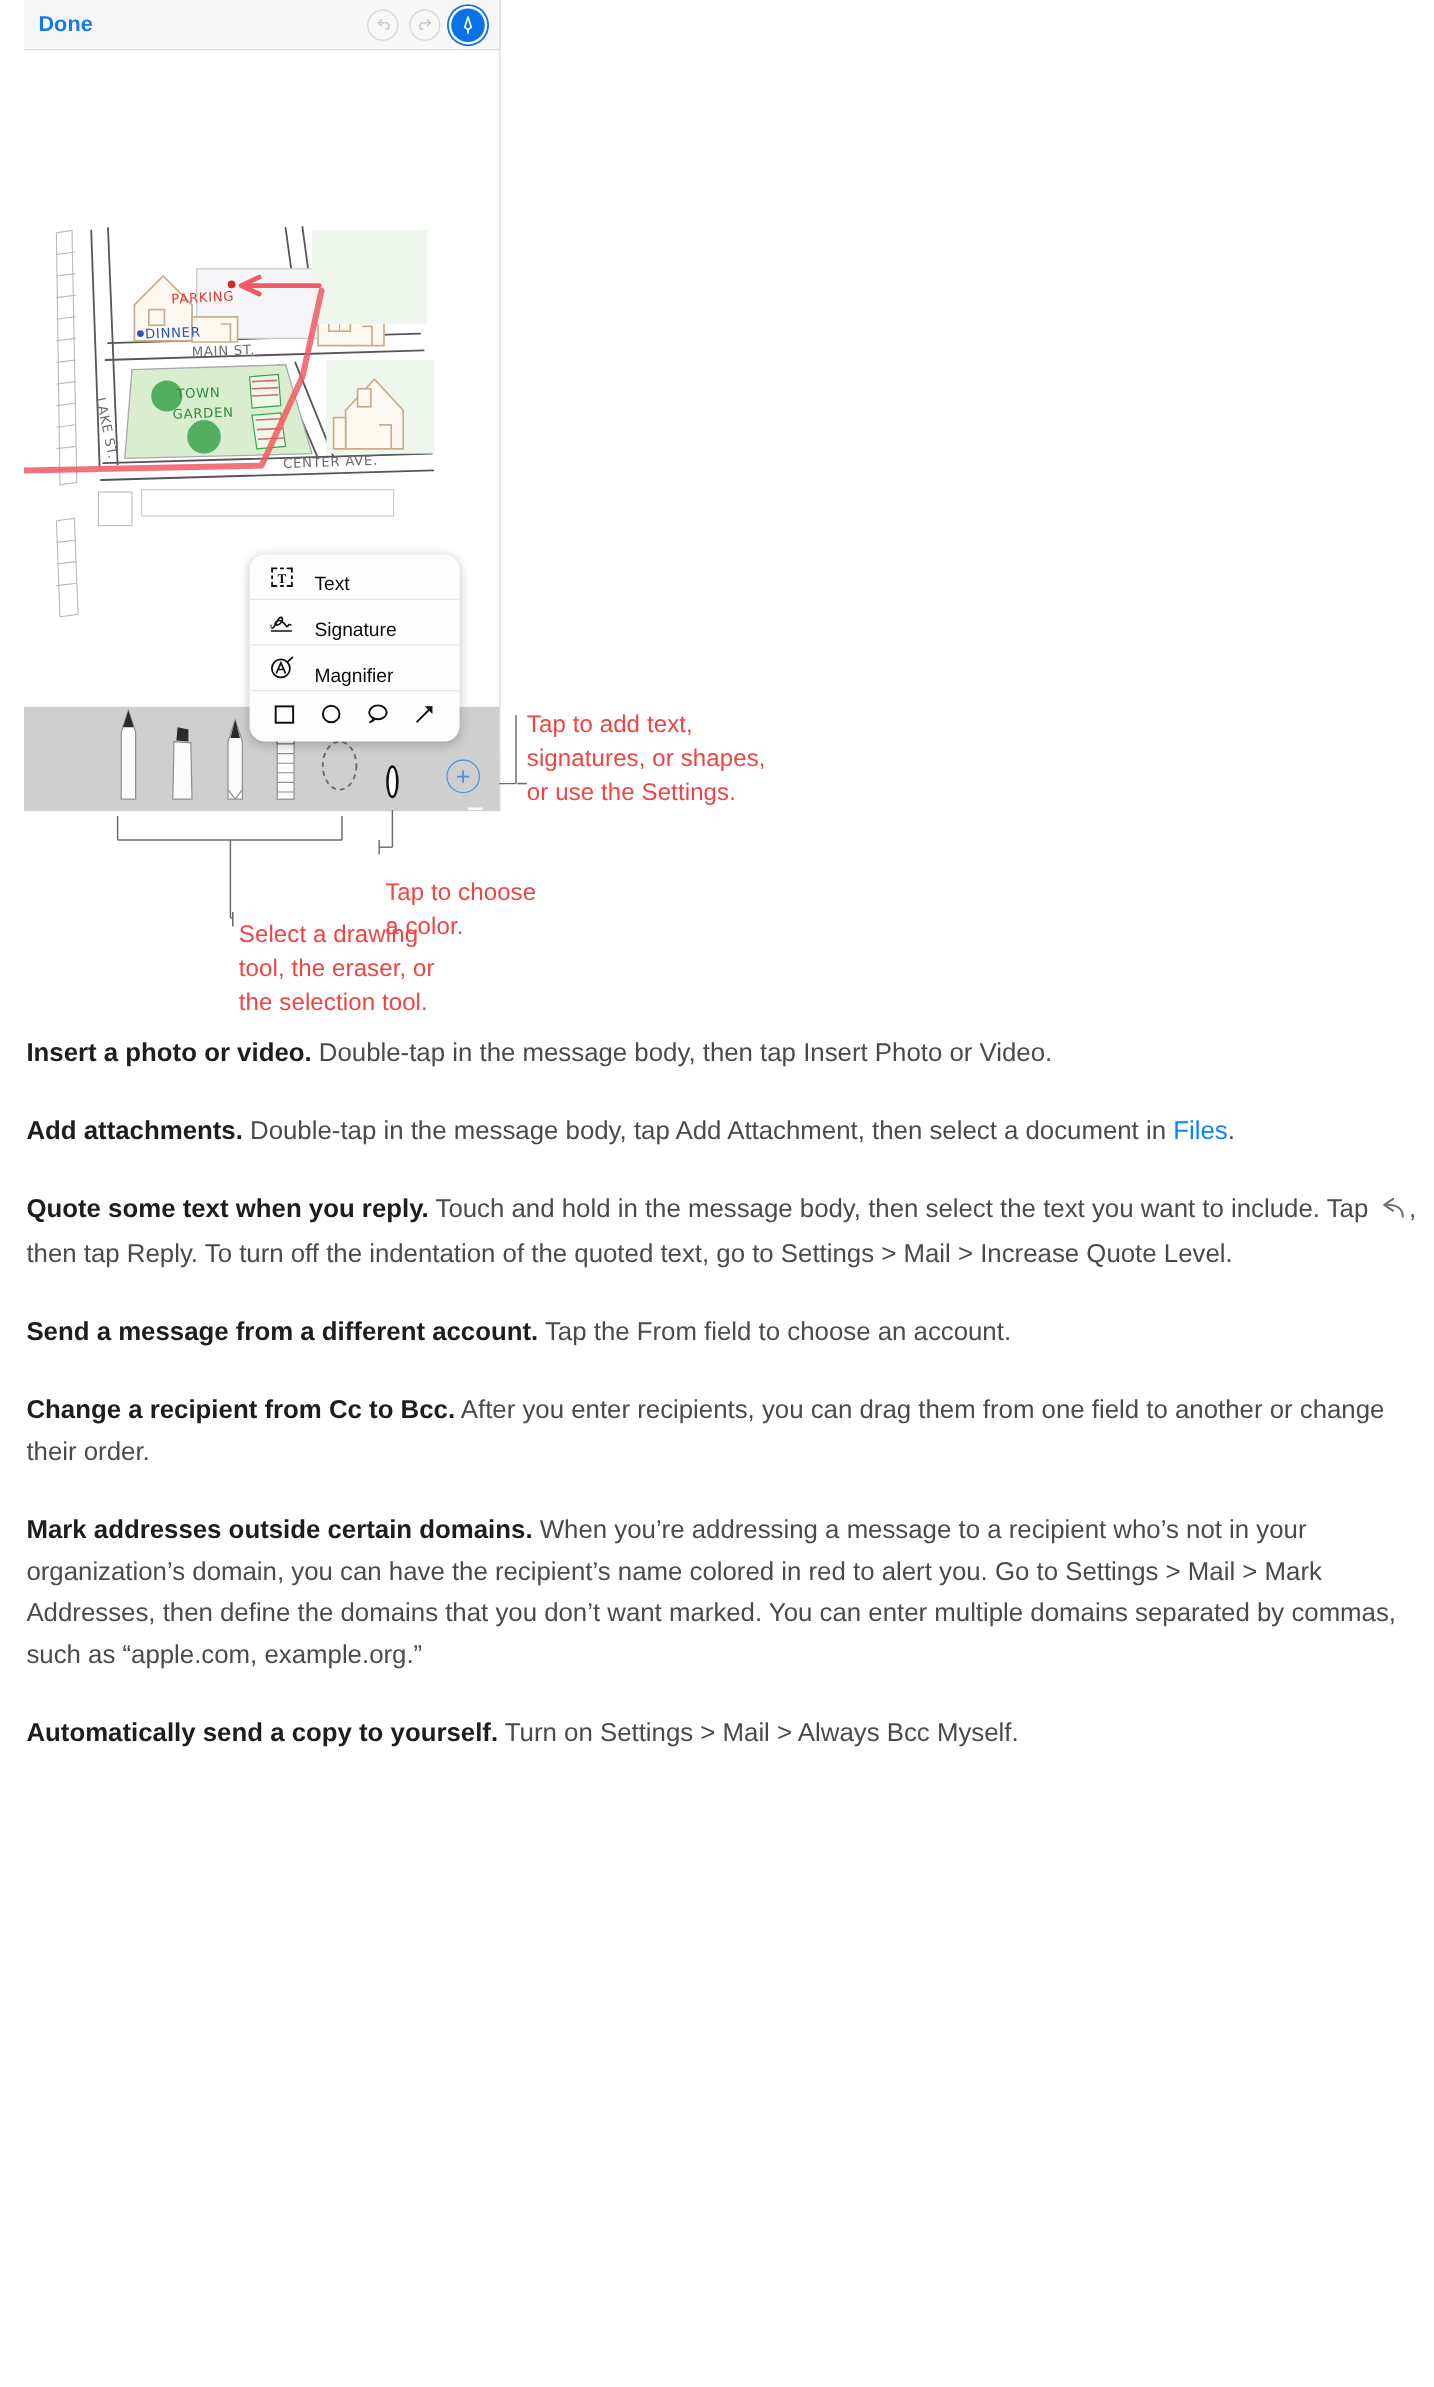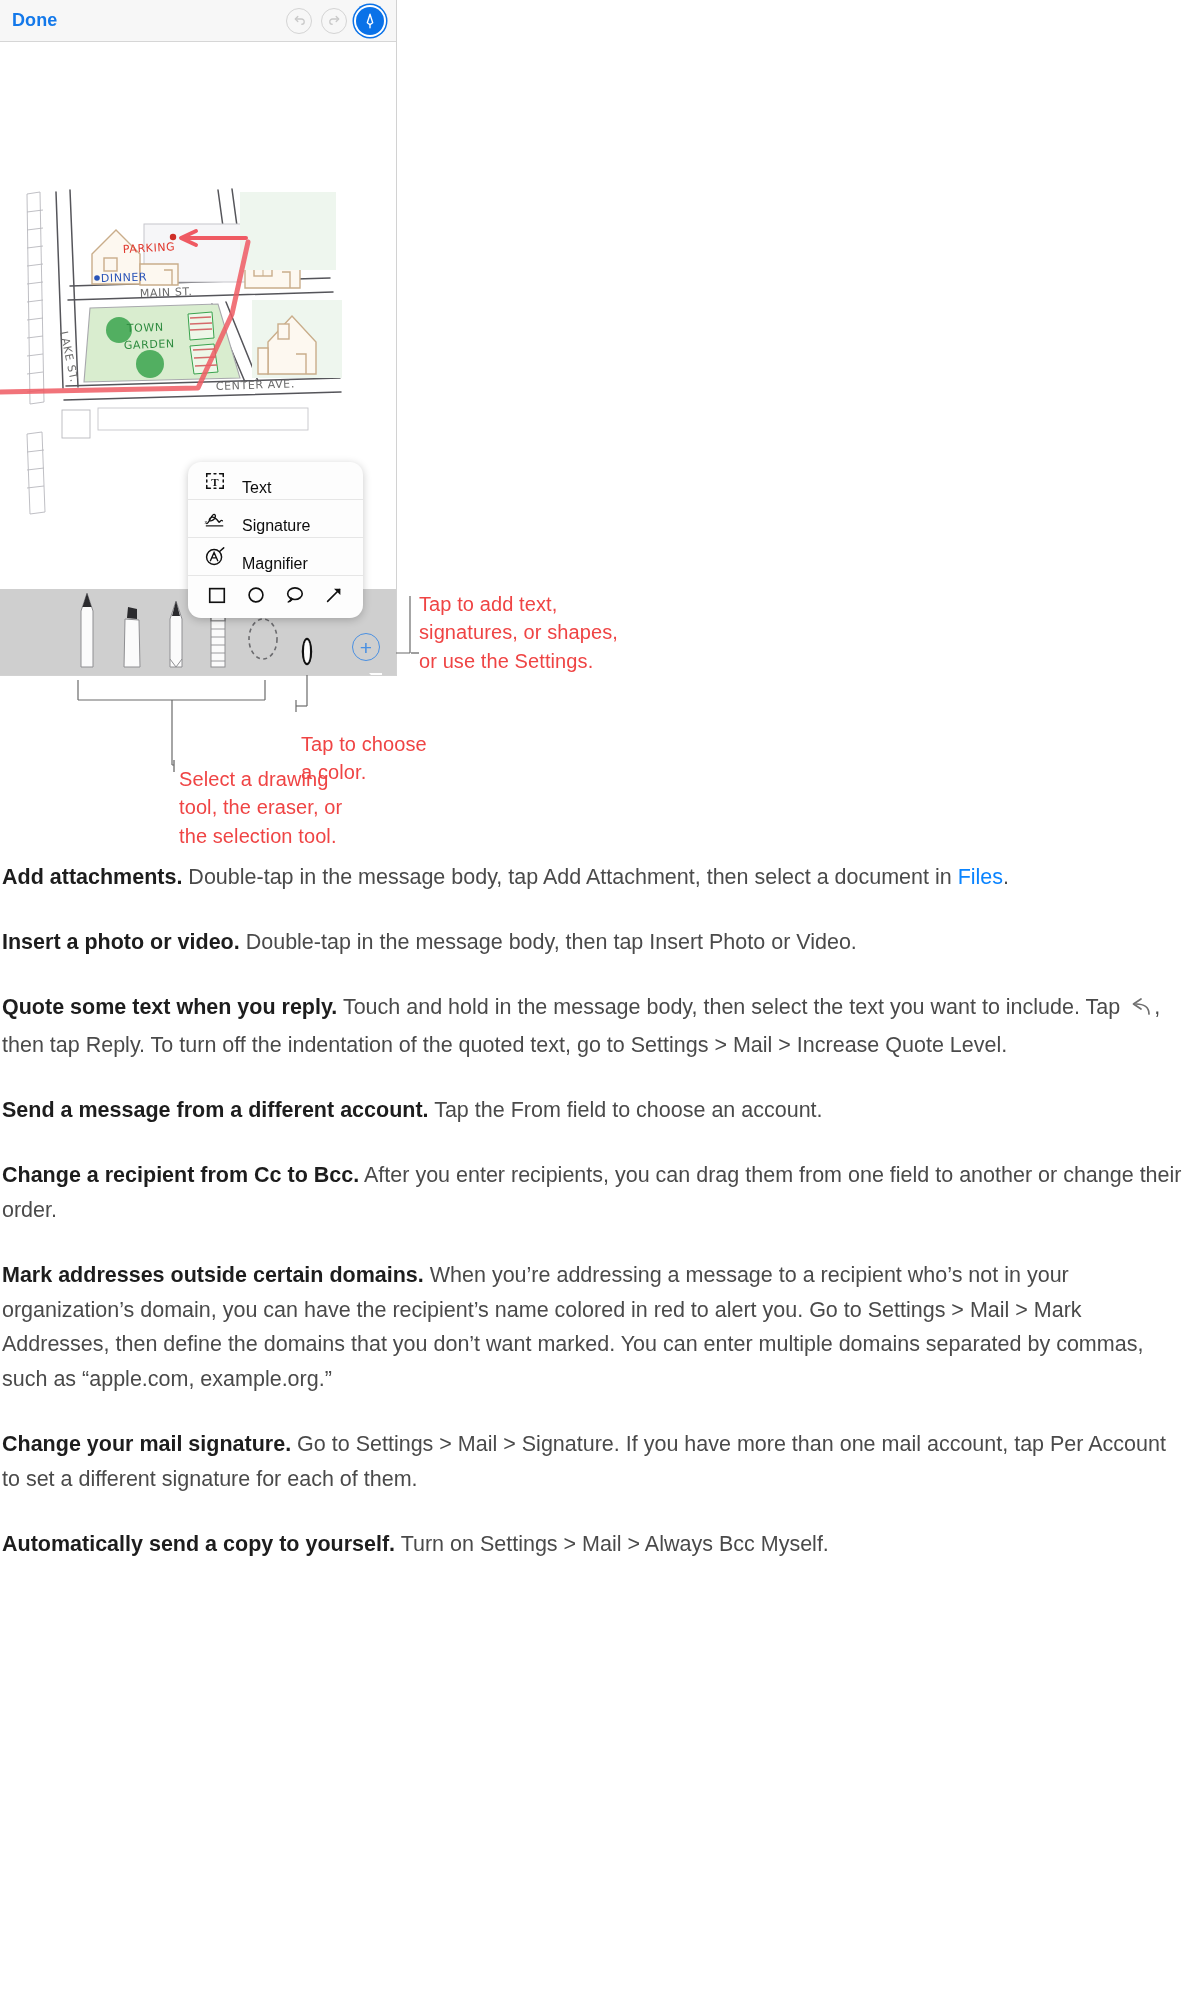--- a/index.html
+++ b/index.html
@@ -8,20 +8,21 @@
     background: #ffffff;
     width: 1195px;
     font-family: "Liberation Sans", sans-serif;
   }
   .page {
     position: relative;
     width: 1195px;
     min-height: 1989px;
     background: #fff;
     overflow: hidden;
+    padding-left: 20px;
   }
 
   
   .figure {
     position: relative;
     width: 1195px;
     height: 860px;
   }
   .device {
     position: absolute;
@@ -466,25 +467,25 @@
     <div class="callout" style="left:179px; top:765px;">
       <div>Select a drawing</div>
       <div>tool, the eraser, or</div>
       <div>the selection tool.</div>
     </div>
   </div>
 
   <div class="body">
 
     <p class="para">
+      <b>Insert a photo or video.</b><span> Double-tap in the message body, then tap Insert Photo or Video.</span>
+    </p>
+
+    <p class="para">
       <b>Add attachments.</b><span> Double-tap in the message body, tap Add Attachment, then select a document in </span><span class="link">Files</span><span>.</span>
-    </p>
-
-    <p class="para">
-      <b>Insert a photo or video.</b><span> Double-tap in the message body, then tap Insert Photo or Video.</span>
     </p>
 
     <p class="para">
       <b>Quote some text when you reply.</b><span> Touch and hold in the message body, then select the text you want to include. Tap </span><span class="inline-ico">
         <svg width="24" height="22" viewBox="0 0 24 22">
           <path d="M21 18 C21 11 16 8 8 8" fill="none" stroke="#6f6f6f" stroke-width="1.7" stroke-linecap="round"></path>
           <path d="M13 3 L5.5 8 L13 13" fill="none" stroke="#6f6f6f" stroke-width="1.7" stroke-linecap="round" stroke-linejoin="round"></path>
         </svg>
       </span><span>, then tap Reply. To turn off the indentation of the quoted text, go to Settings &gt; Mail &gt; Increase Quote Level.</span>
     </p>
@@ -495,22 +496,19 @@
 
     <p class="para">
       <b>Change a recipient from Cc to Bcc.</b><span> After you enter recipients, you can drag them from one field to another or change their order.</span>
     </p>
 
     <p class="para">
       <b>Mark addresses outside certain domains.</b><span> When you’re addressing a message to a recipient who’s not in your organization’s domain, you can have the recipient’s name colored in red to alert you. Go to Settings &gt; Mail &gt; Mark Addresses, then define the domains that you don’t want marked. You can enter multiple domains separated by commas, such as “apple.com, example.org.”</span>
     </p>
 
 
-    <p class="para">
-      <b>Change your mail signature.</b><span> Go to Settings &gt; Mail &gt; Signature. If you have more than one mail account, tap Per Account to set a different signature for each of them.</span>
-    </p>
 
     <p class="para">
       <b>Automatically send a copy to yourself.</b><span> Turn on Settings &gt; Mail &gt; Always Bcc Myself.</span>
     </p>
 
   </div>
 </div>
 
 </body></html>

